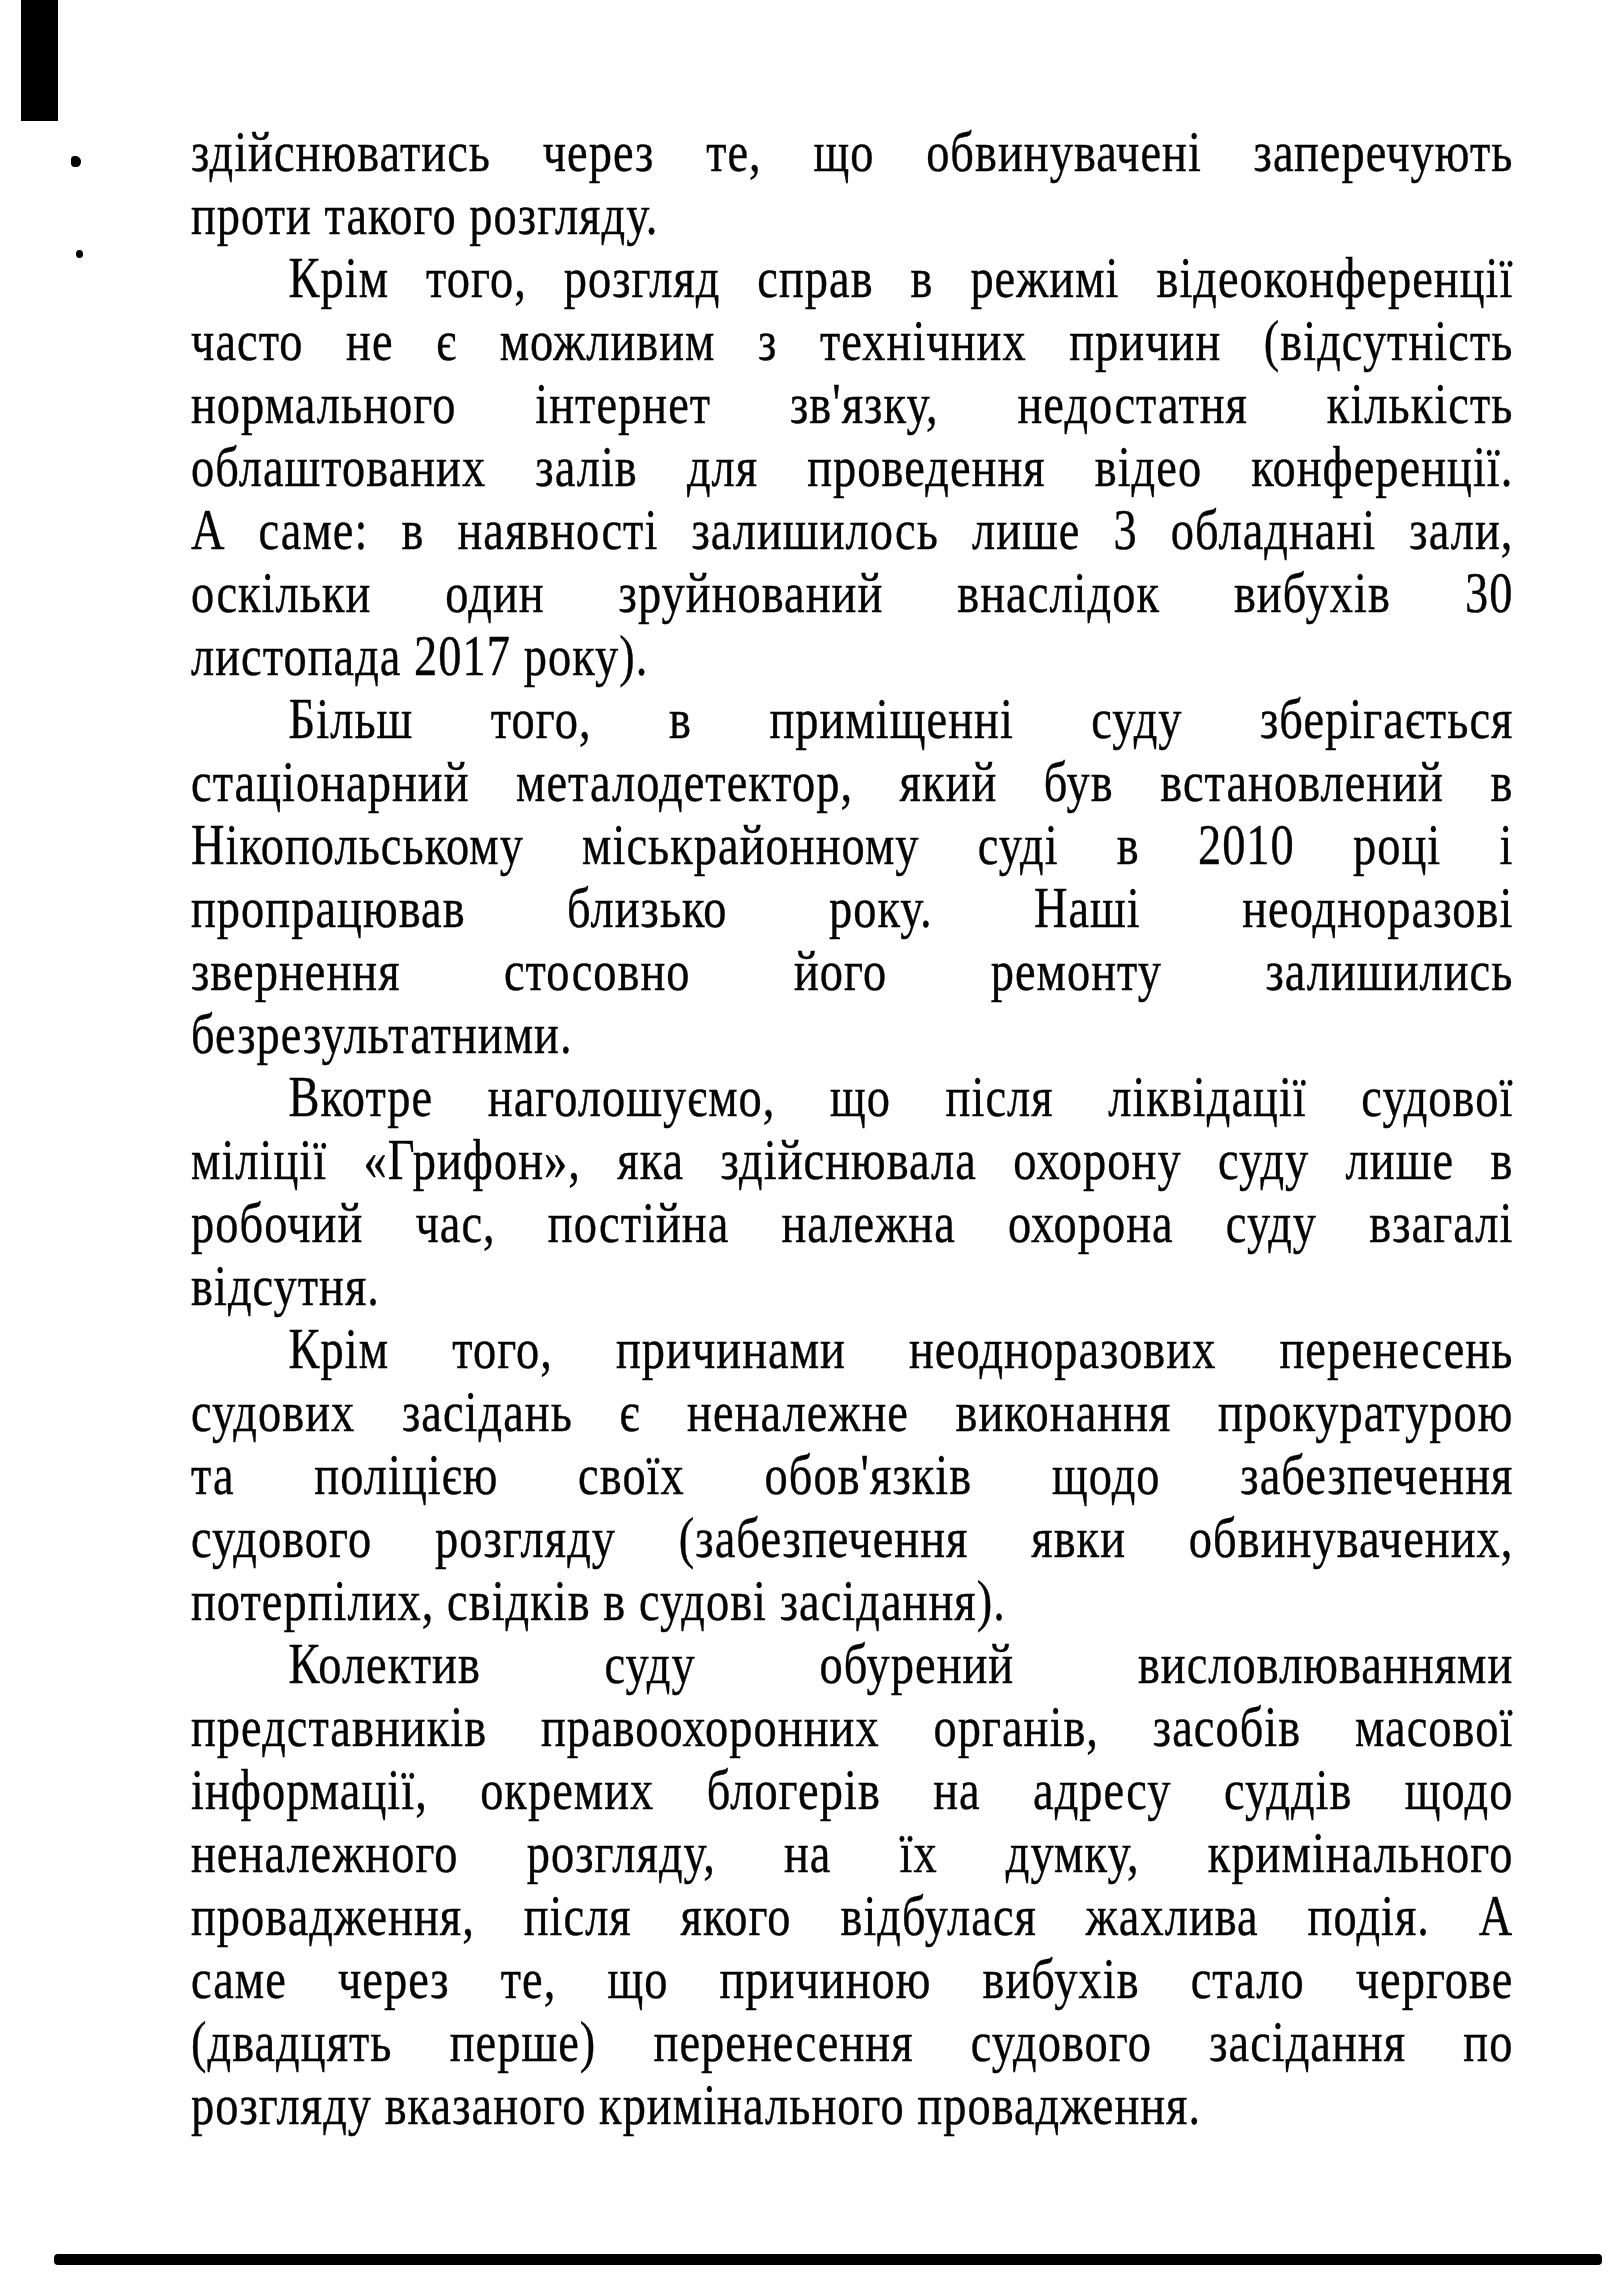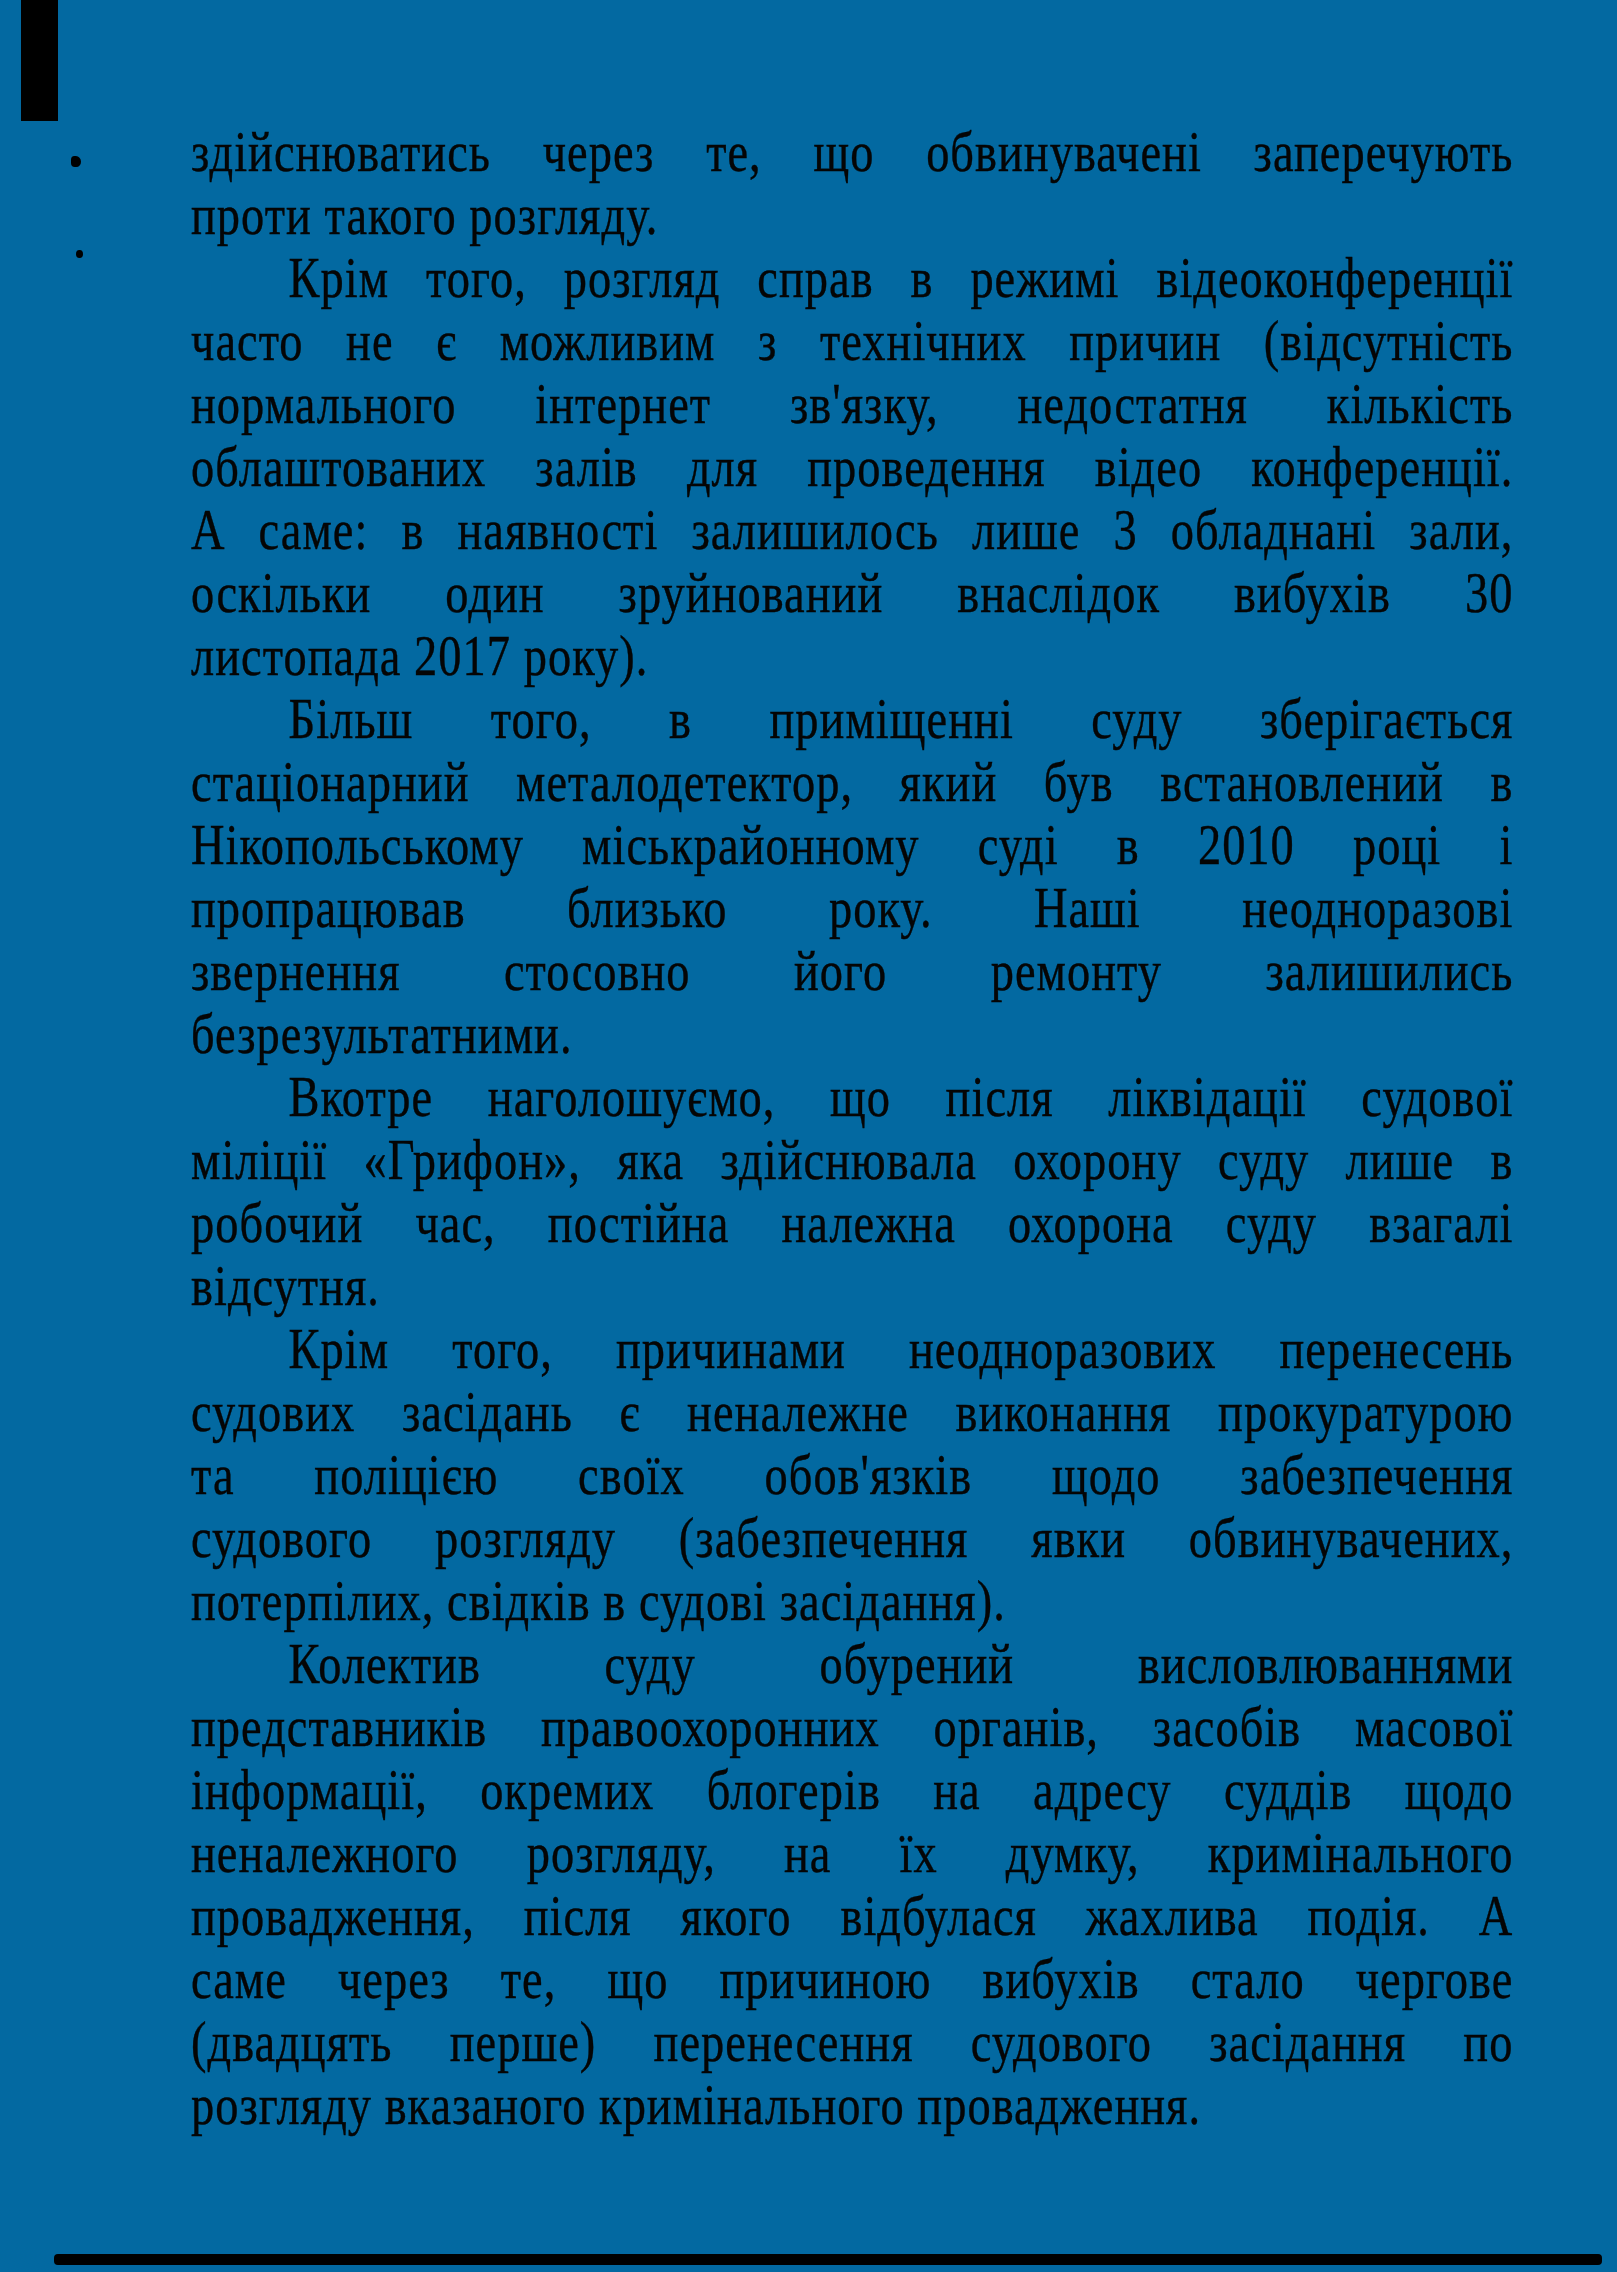--- a/index.html
+++ b/index.html
@@ -4,21 +4,21 @@
 <style>
   html, body {
     margin: 0;
     padding: 0;
     background: #e8e8e8;
   }
   .page {
     position: relative;
     width: 1618px;
     height: 2273px;
-    background: #0369a1;
+    background: #ffffff;
     overflow: hidden;
     font-family: "Liberation Serif", "DejaVu Serif", serif;
   }
   
   .textblock {
     position: absolute;
     left: 191px;
     top: 120px;
     width: 1653px;              
     transform: scaleX(0.8);

